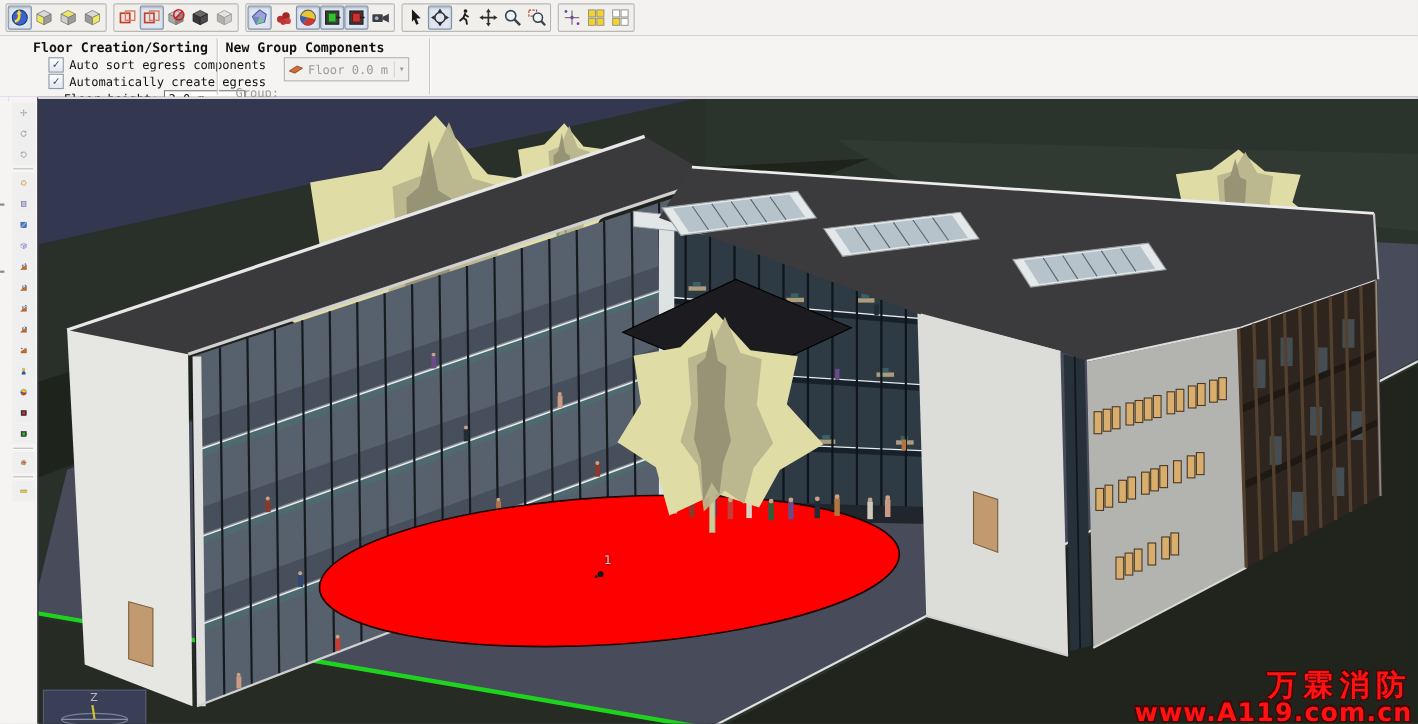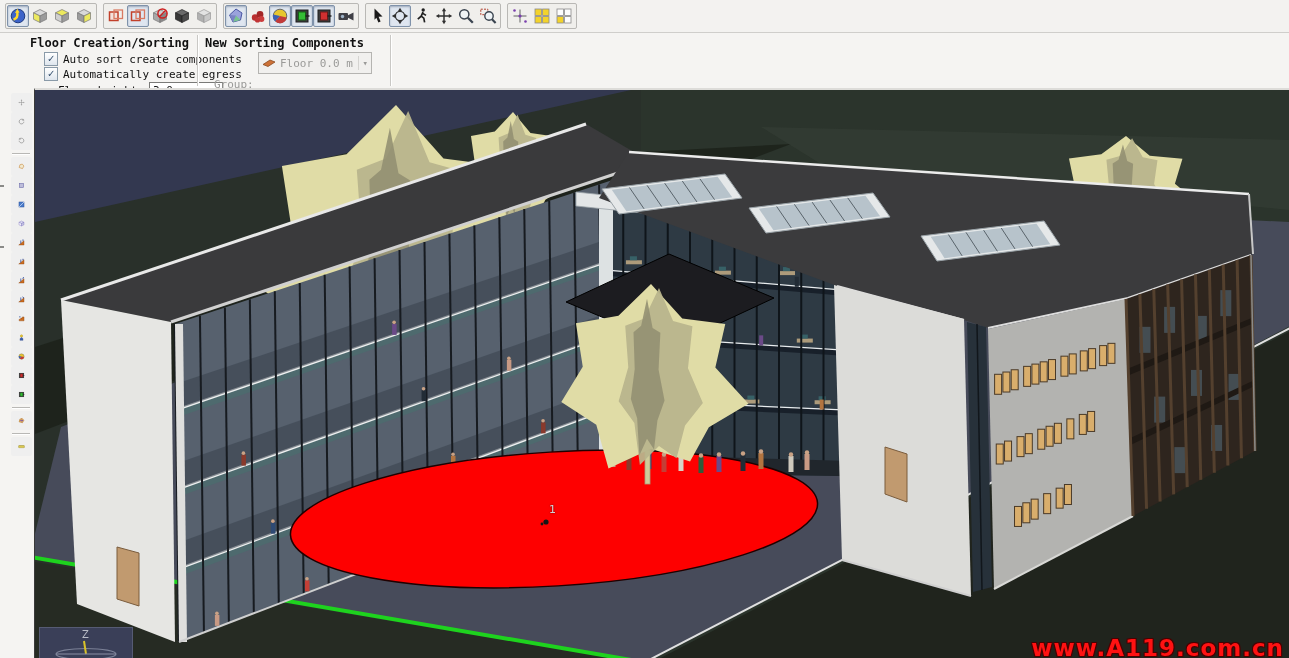--- a/index.html
+++ b/index.html
@@ -251,34 +251,34 @@
           </svg>
         </button>
       </div>
     </div>
 
   <div class="panelrow">
     <div class="pgroup-title" style="left:30px;">Floor Creation/Sorting</div>
 
     <div class="chkrow" style="left:44px;top:19px;">
       <span class="chk">✓</span>
-      <span class="lbl">Auto sort create components</span>
+      <span class="lbl">Auto sort egress components</span>
     </div>
     <div class="chkrow" style="left:44px;top:34px;">
       <span class="chk">✓</span>
       <span class="lbl">Automatically create egress</span>
     </div>
     <div class="chkrow" style="left:58px;top:49px;">
       <span class="lbl">Floor height:</span>
       <input class="fh-input" value="3.0 m" style="">
     </div>
 
     <div class="vdiv" style="left:197px;"></div>
 
-    <div class="pgroup-title" style="left:205px;">New Sorting Components</div>
+    <div class="pgroup-title" style="left:205px;">New Group Components</div>
     <div class="chkrow" style="left:214px;top:21px;">
       <span class="lbl dis">Group:</span>
     </div>
     <div class="dropdown" style="left:258px;top:19px;">
       <svg width="14" height="10" viewBox="0 0 14 10">
         <polygon points="1,6.5 8,2 13,4 6,8.5" fill="#cd7137" stroke="#8a4a1f" stroke-width="0.8"></polygon>
       </svg>
       <span class="txt">Floor 0.0 m</span>
       <span class="arr">▾</span>
     </div>
@@ -739,16 +739,17 @@
     <div class="gizmo">
       <div class="axis-label">Z</div>
       <svg width="92" height="33" viewBox="0 0 92 33">
         <ellipse cx="46" cy="26" rx="30" ry="5.5" fill="none" stroke="#7b8096" stroke-width="1.2"></ellipse>
         <line x1="46" y1="26" x2="44" y2="13" stroke="#d8c22a" stroke-width="2"></line>
         <line x1="16" y1="26" x2="76" y2="26" stroke="#8a8fa4" stroke-width="1"></line>
       </svg>
     </div>
 
     <div class="watermark">
+      <div class="wm1">万霖消防</div>
       <div class="wm3">www.A119.com.cn</div>
     </div>
   </div>
 </div>
 
 </body></html>

